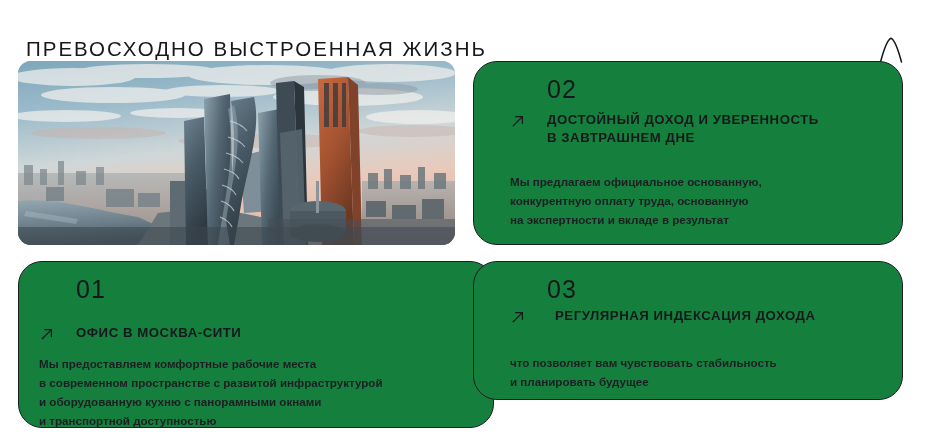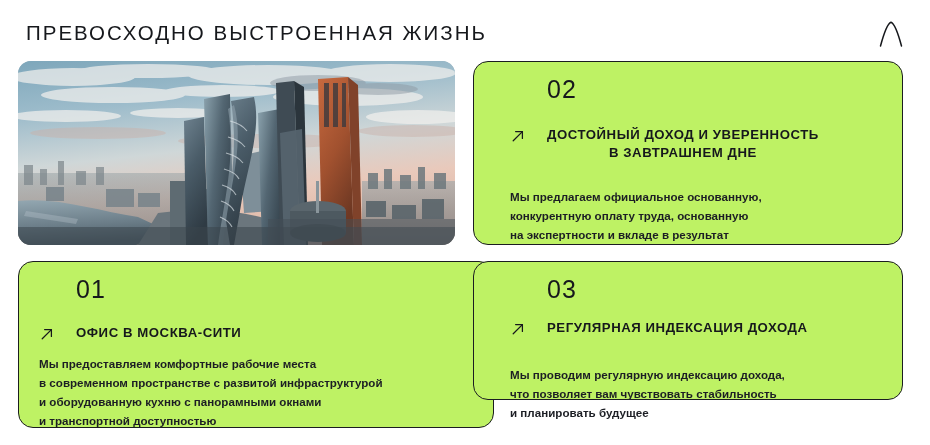--- a/index.html
+++ b/index.html
@@ -15,21 +15,21 @@
   .slide {
     position: relative;
     width: 930px;
     height: 445px;
     background: #ffffff;
   }
 
   
   .header {
     position: absolute;
-    left: 0; top: 0;
+    left: 0; top: 16px;
     width: 930px;
     height: 60px;
   }
 
   .page-title {
     position: absolute;
     left: 26px;
     top: 23px;
     font-size: 20.5px;
     font-weight: 300;
@@ -58,22 +58,22 @@
     border-radius: 13px;
     overflow: hidden;
     background: #9fb4bf;
   }
   .photo svg { display: block; width: 437px; height: 184px; }
 
   
   .card {
     position: absolute;
     border: 1.4px solid #1b1d21;
-    border-radius: 15px;
-    background: #bef264;
+    border-radius: 24px;
+    background: #15803d;
   }
 
   #card-01 { left: 18px;  top: 261px; width: 476px; height: 167px; }
   #card-02 { left: 473px; top: 61px;  width: 430px; height: 184px; }
   #card-03 { left: 473px; top: 261px; width: 430px; height: 139px; }
 
   .card-inner {
     position: relative;
     width: 100%;
     height: 100%;
@@ -119,22 +119,22 @@
     color: #1c1e24;
     line-height: 1.62;
   }
 
   #card-01 .card-body { margin-top: 13px; }
   #card-02 .card-body { margin-top: 25px; margin-left: 16px; }
   #card-03 .card-body { margin-top: 29px; margin-left: 16px; }
 
   #card-02 .card-number { margin-left: 53px; }
   #card-03 .card-number { margin-left: 53px; }
-  #card-02 .heading-row { margin-left: 16px; margin-top: 21px; text-align: center; }
-  #card-03 .heading-row { margin-left: 16px; margin-top: 14px; }
+  #card-02 .heading-row { margin-left: 16px; margin-top: 6px; }
+  #card-03 .heading-row { margin-left: 16px; margin-top: 2px; gap: 8px; }
 
   .card-body p { margin: 0; white-space: nowrap; }
 </style>
 </head>
 <body>
 
 <div class="slide">
 
   <div class="header">
     <div class="page-title">ПРЕВОСХОДНО ВЫСТРОЕННАЯ ЖИЗНЬ</div>
@@ -346,20 +346,19 @@
             <path d="M3.2 12.8 L 12.4 3.6" fill="none" stroke="#16181c" stroke-width="1.25" stroke-linecap="round"></path>
             <path d="M5.6 3.6 L 12.4 3.6 L 12.4 10.4" fill="none" stroke="#16181c" stroke-width="1.25" stroke-linecap="round" stroke-linejoin="round"></path>
           </svg>
         </span>
         <span class="card-heading">
           <span>РЕГУЛЯРНАЯ ИНДЕКСАЦИЯ ДОХОДА</span>
         </span>
       </div>
 
       <div class="card-body">
-        <p>Мы проводим регулярную индексацию дохода,</p>
         <p>что позволяет вам чувствовать стабильность</p>
         <p>и планировать будущее</p>
       </div>
     </div>
   </div>
 
 </div>
 
 </body></html>

